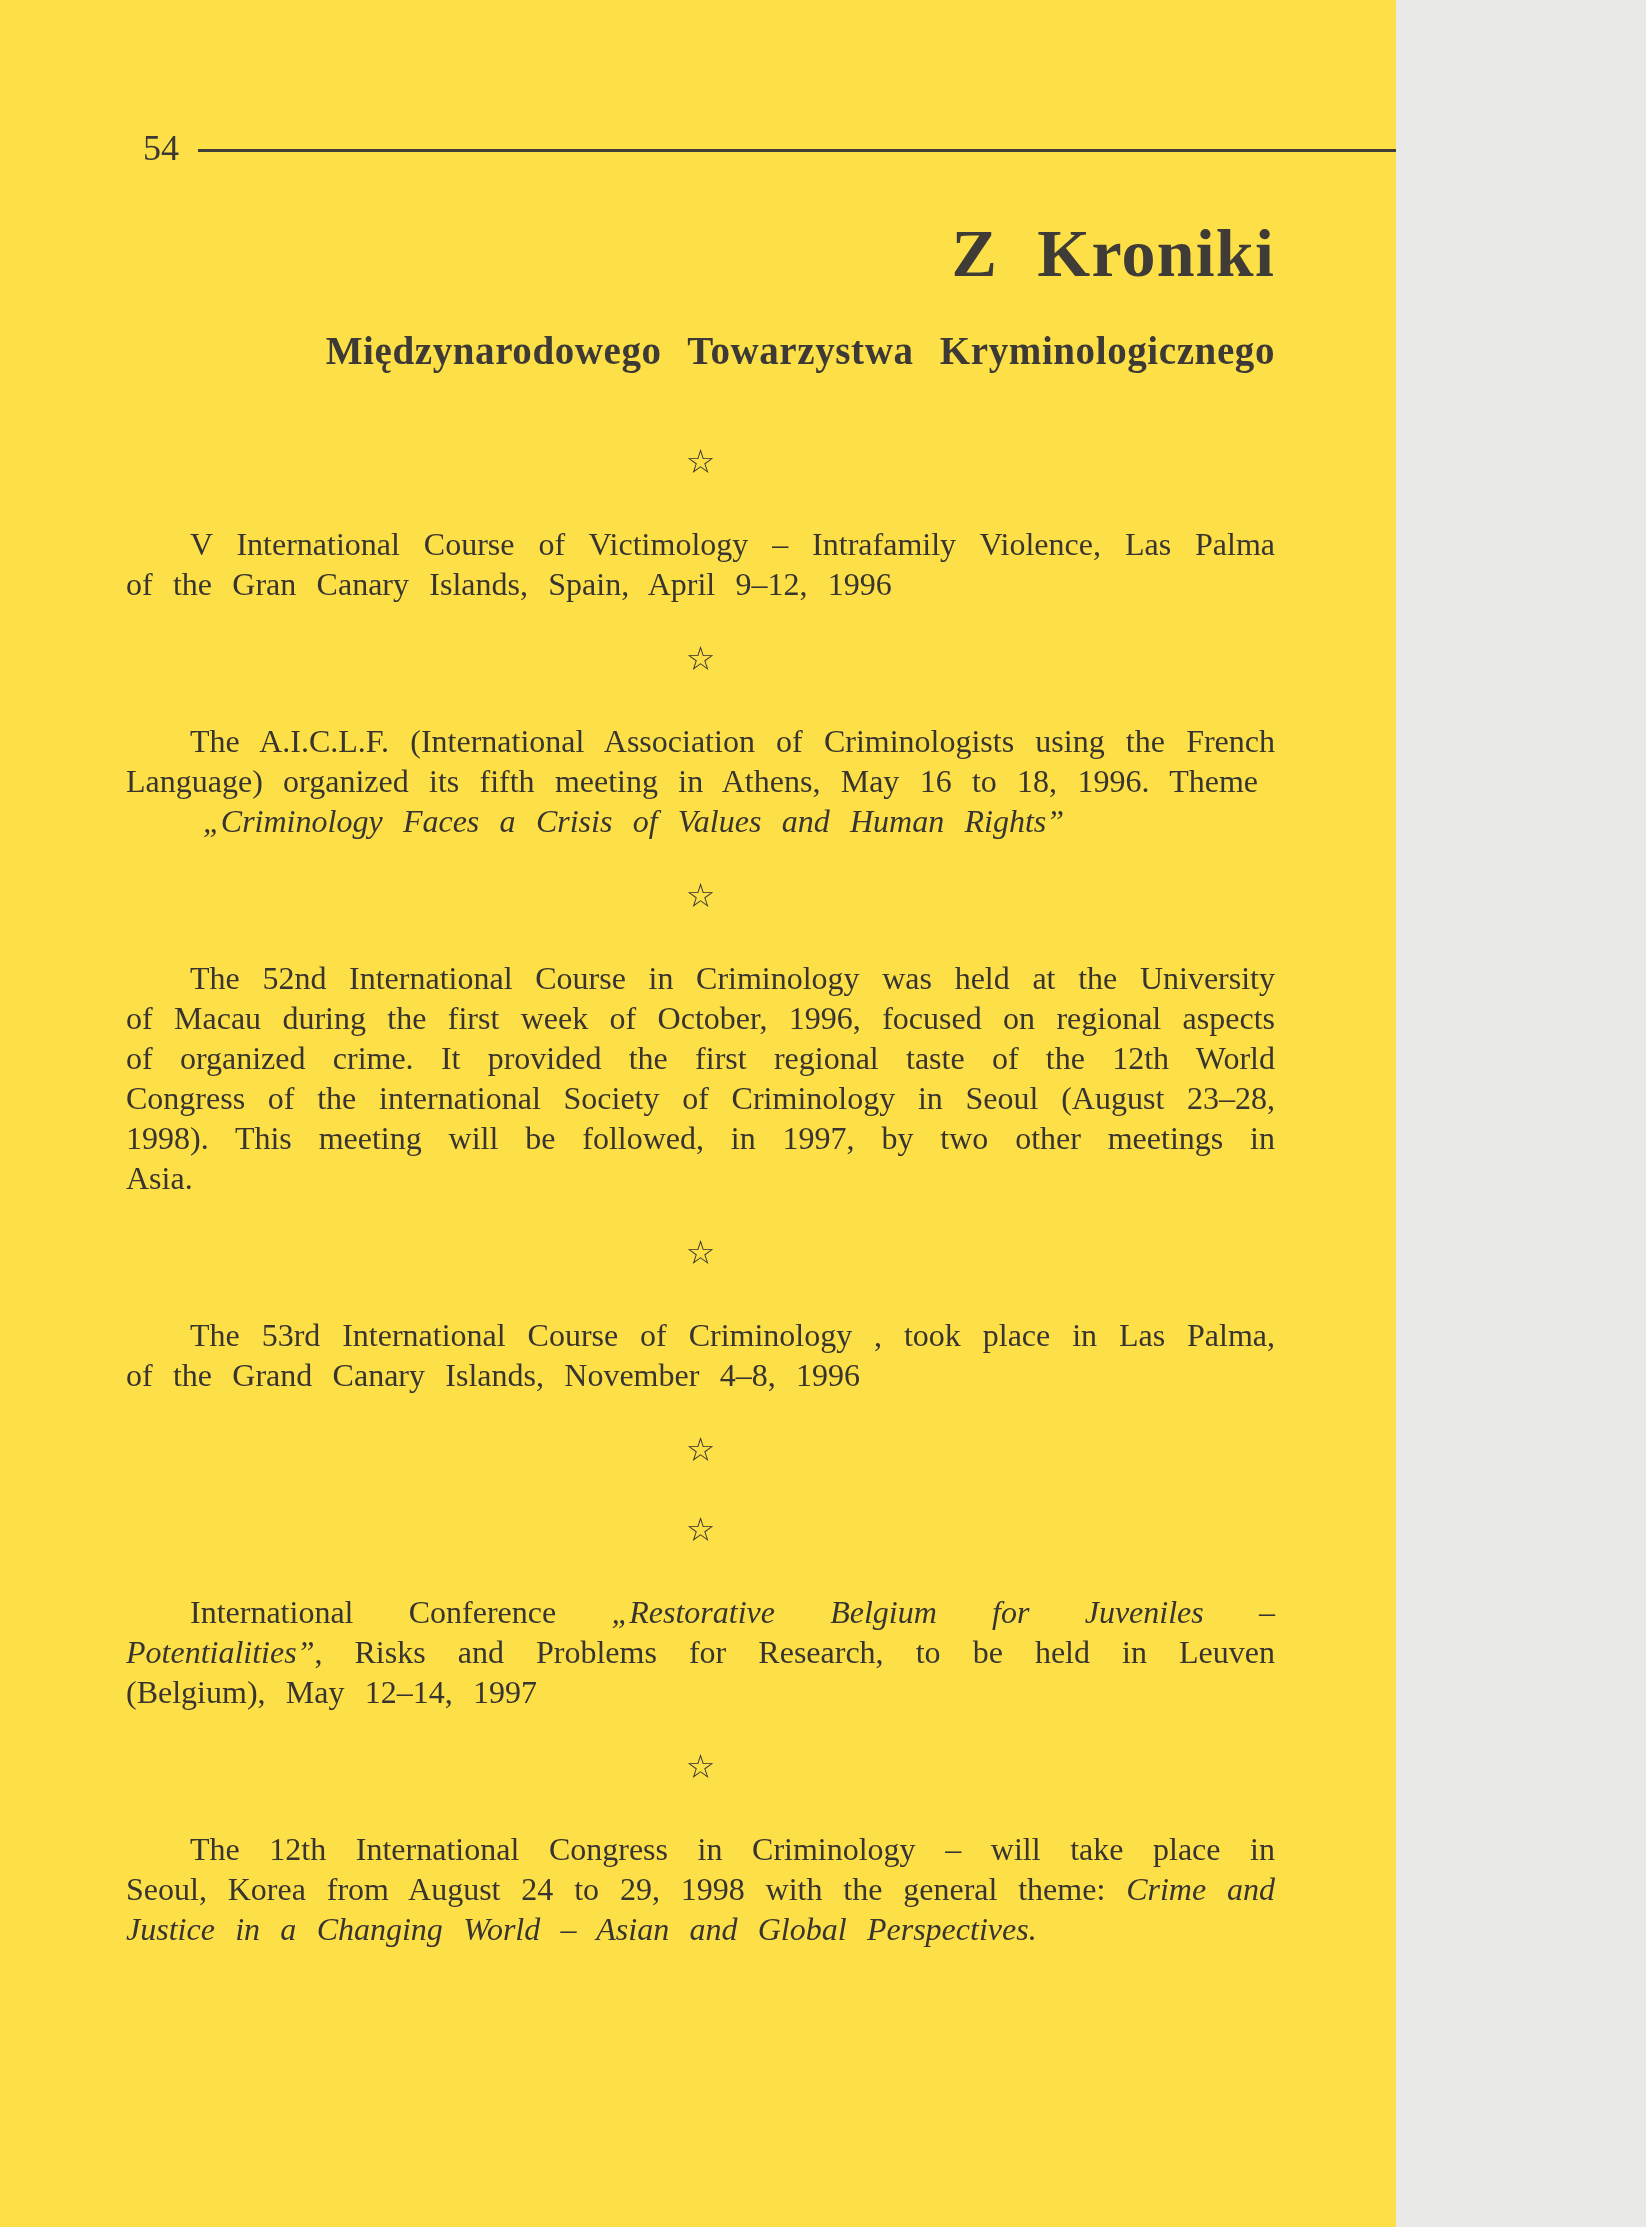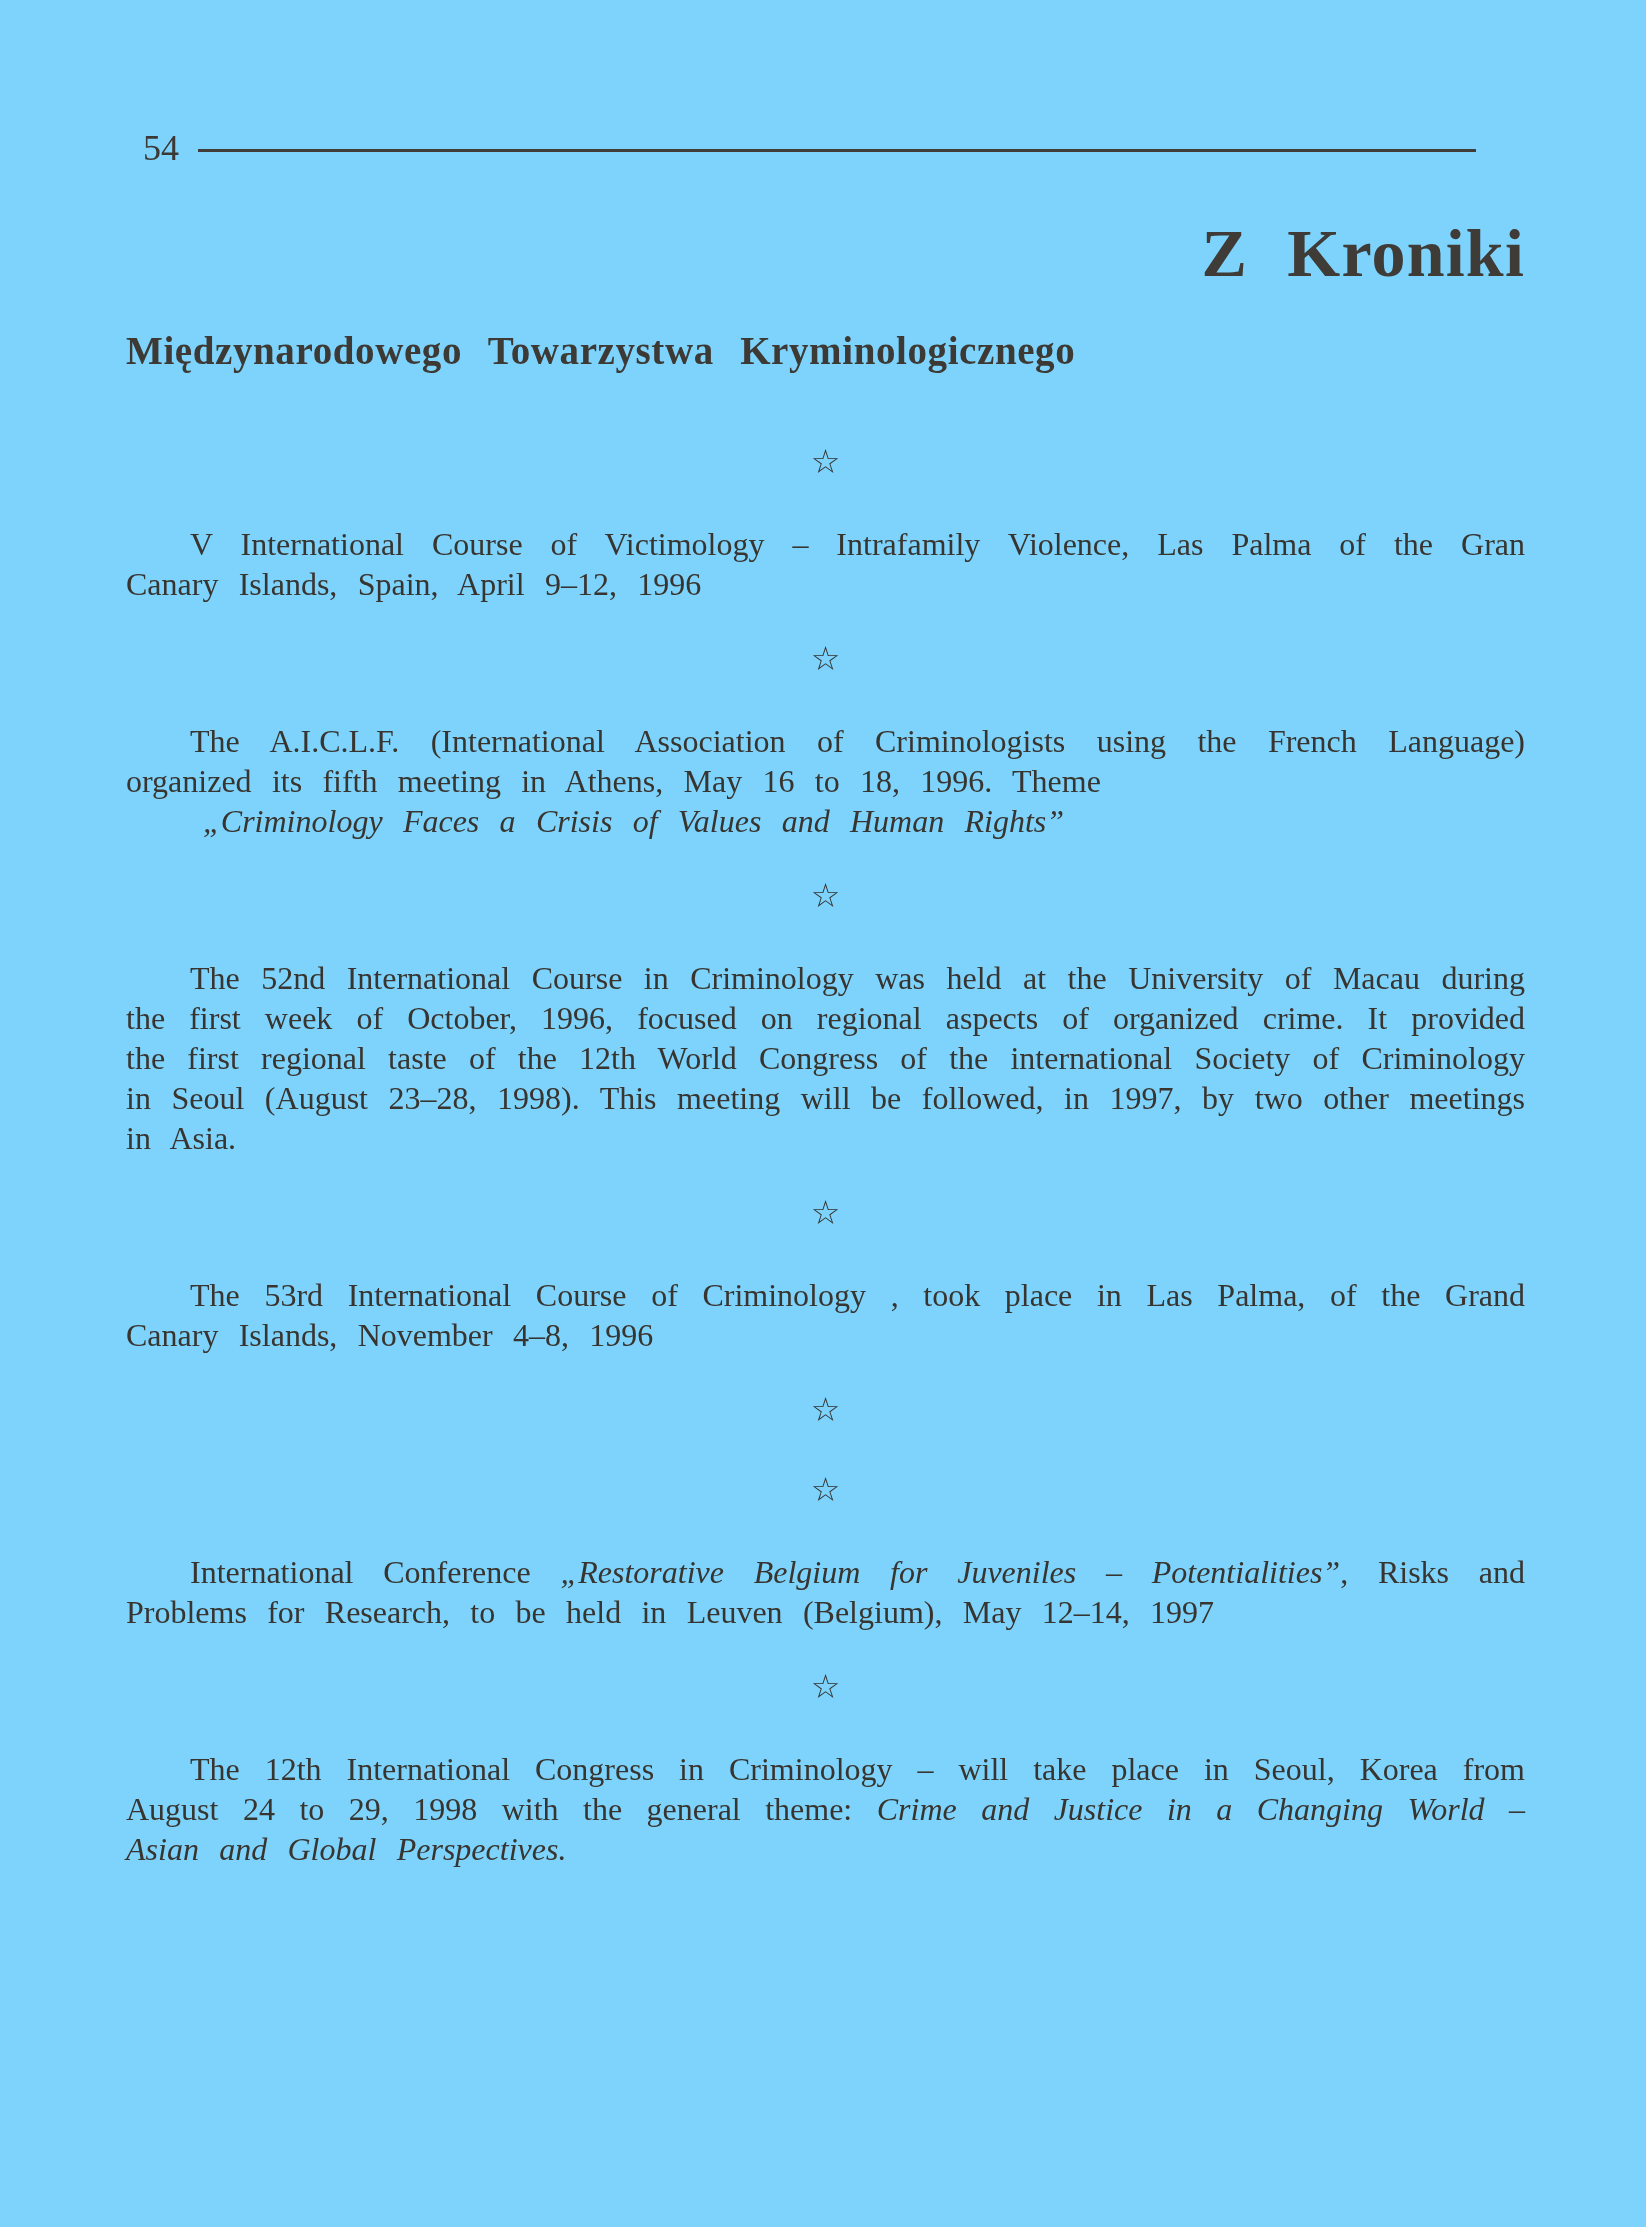--- a/index.html
+++ b/index.html
@@ -2,23 +2,23 @@
 <html style="font-size:9.8px"><head>
 <meta charset="utf-8">
 <style>
   html, body {
     margin: 0;
     padding: 0;
     background: #e9e9e7;
   }
   .page {
     position: relative;
-    width: 1646px;
+    width: 1396px;
     height: 2227px;
-    background: #7dd3fc;
+    background: #fde047;
     font-family: "Liberation Serif", "DejaVu Serif", serif;
     color: #38342f;
     box-sizing: border-box;
     overflow: hidden;
   }
   
   .page-header {
     position: absolute;
     top: 0; left: 0; right: 0;
     height: 184px;
@@ -48,21 +48,21 @@
     text-align: right;
     font-size: 68px;
     line-height: 1.05;
     font-weight: 700;
     letter-spacing: 1.2px;
     word-spacing: 21px;
     color: #3f3b37;
   }
   .subtitle {
     margin: 39px 0 0;
-    text-align: left;
+    text-align: right;
     font-size: 39px;
     line-height: 1.2;
     font-weight: 700;
     letter-spacing: 0.6px;
     word-spacing: 16px;
     color: #3d3935;
   }
   .star {
     text-align: center;
     font-family: "DejaVu Sans", sans-serif;

